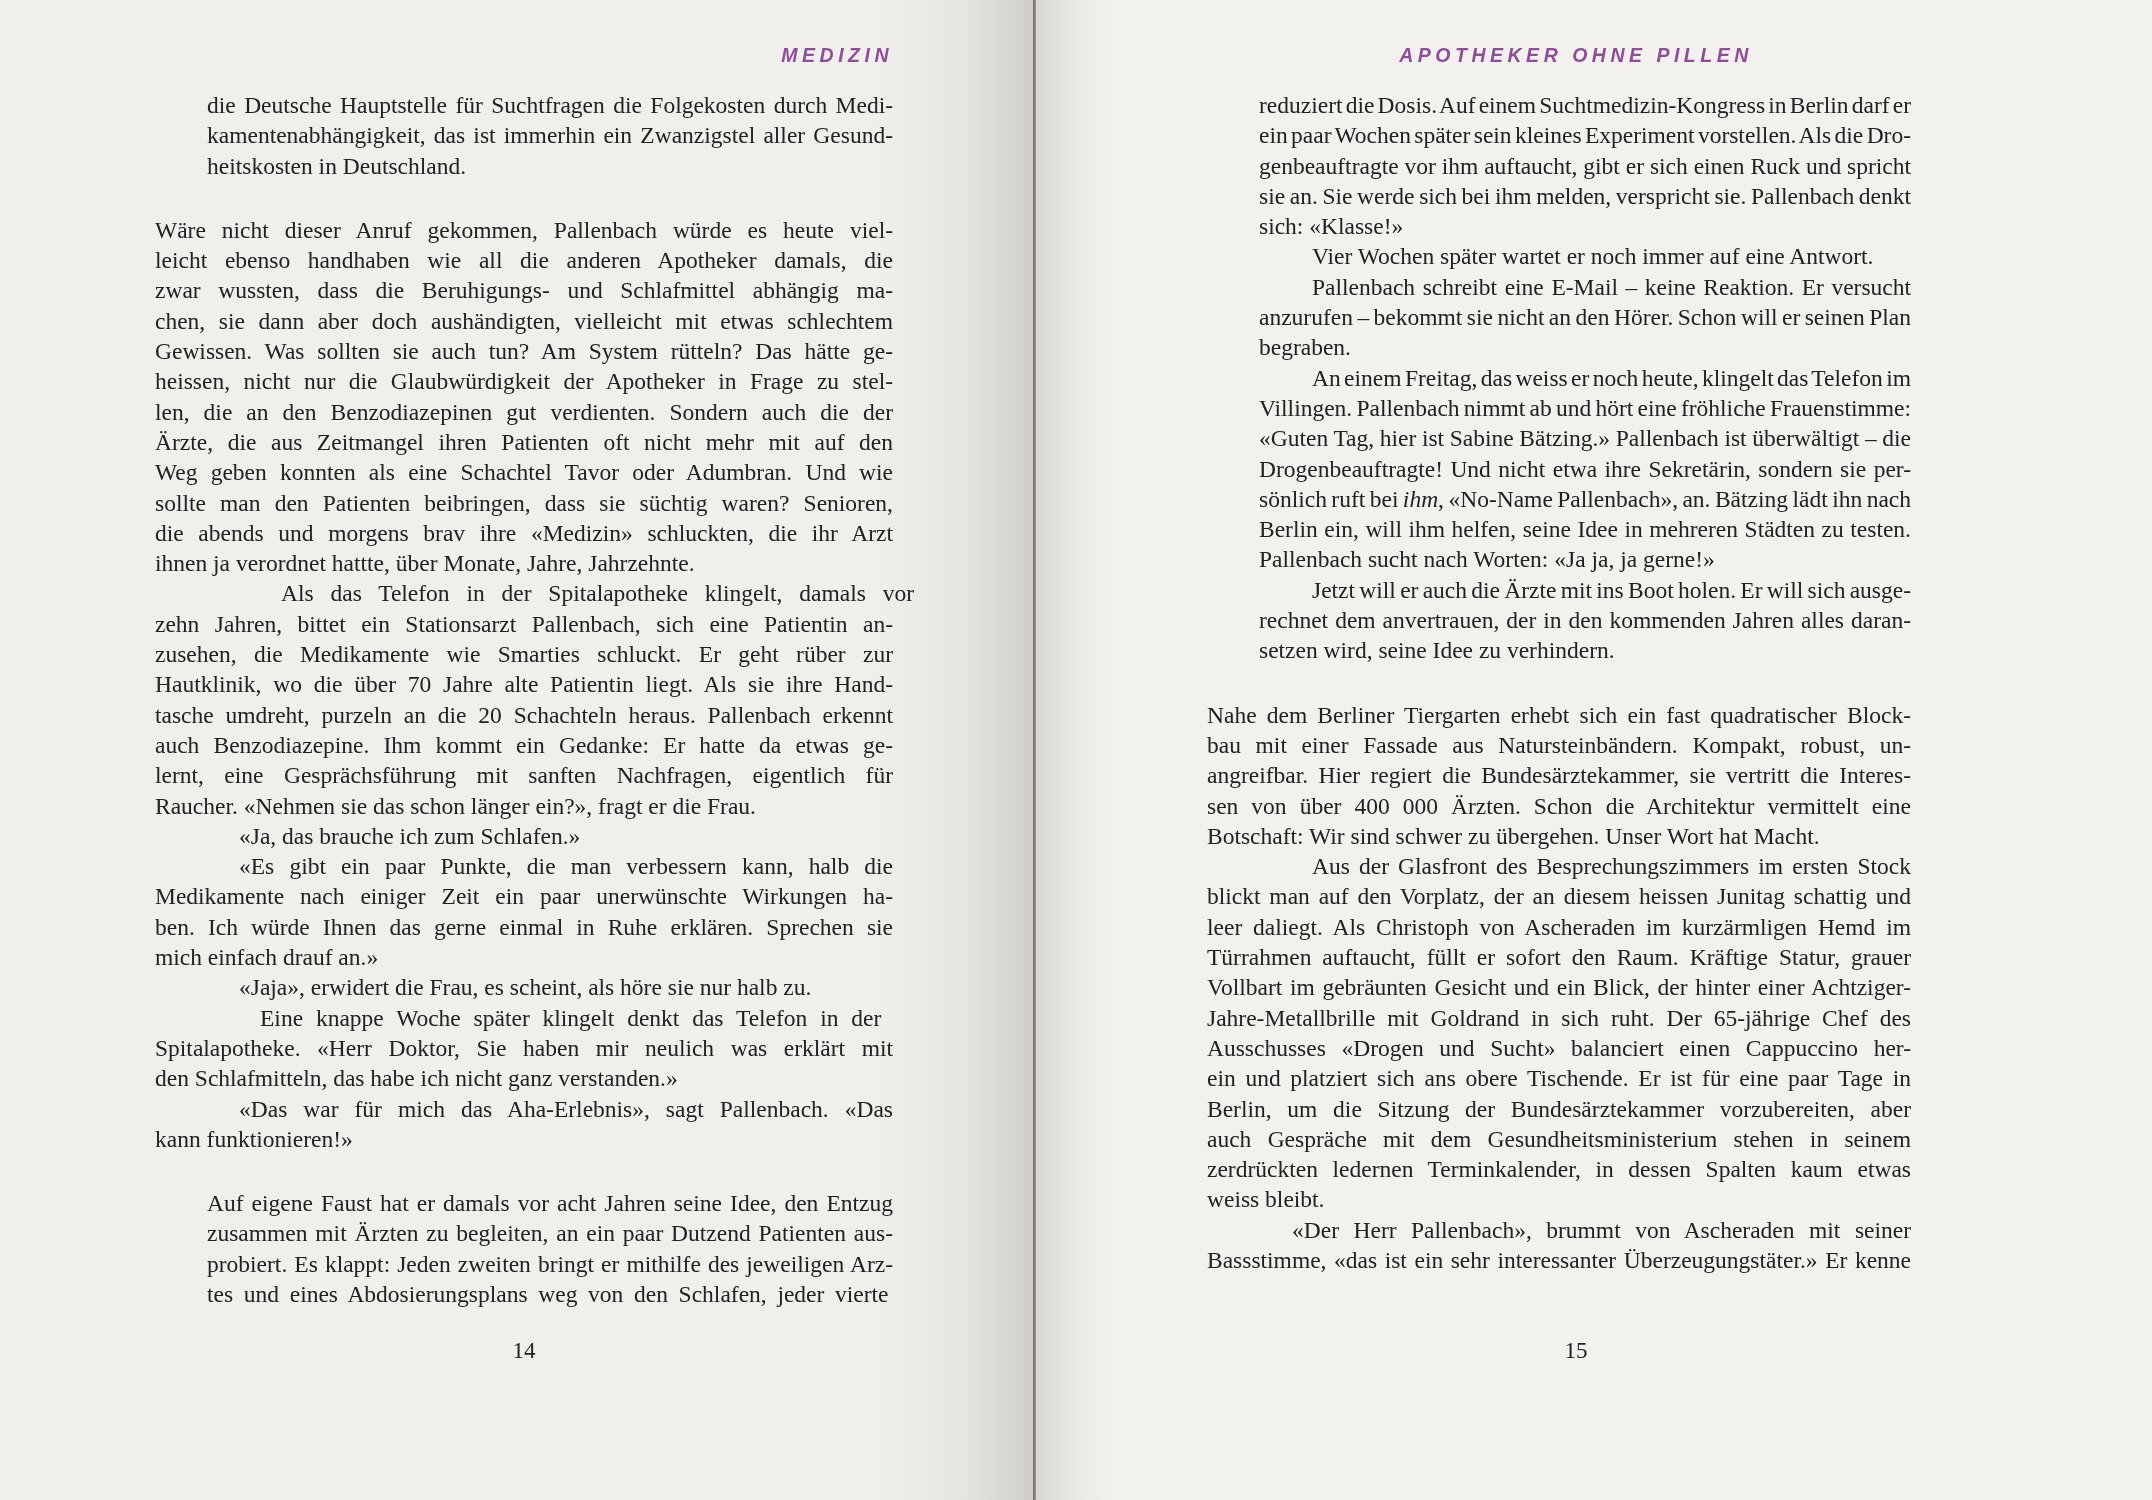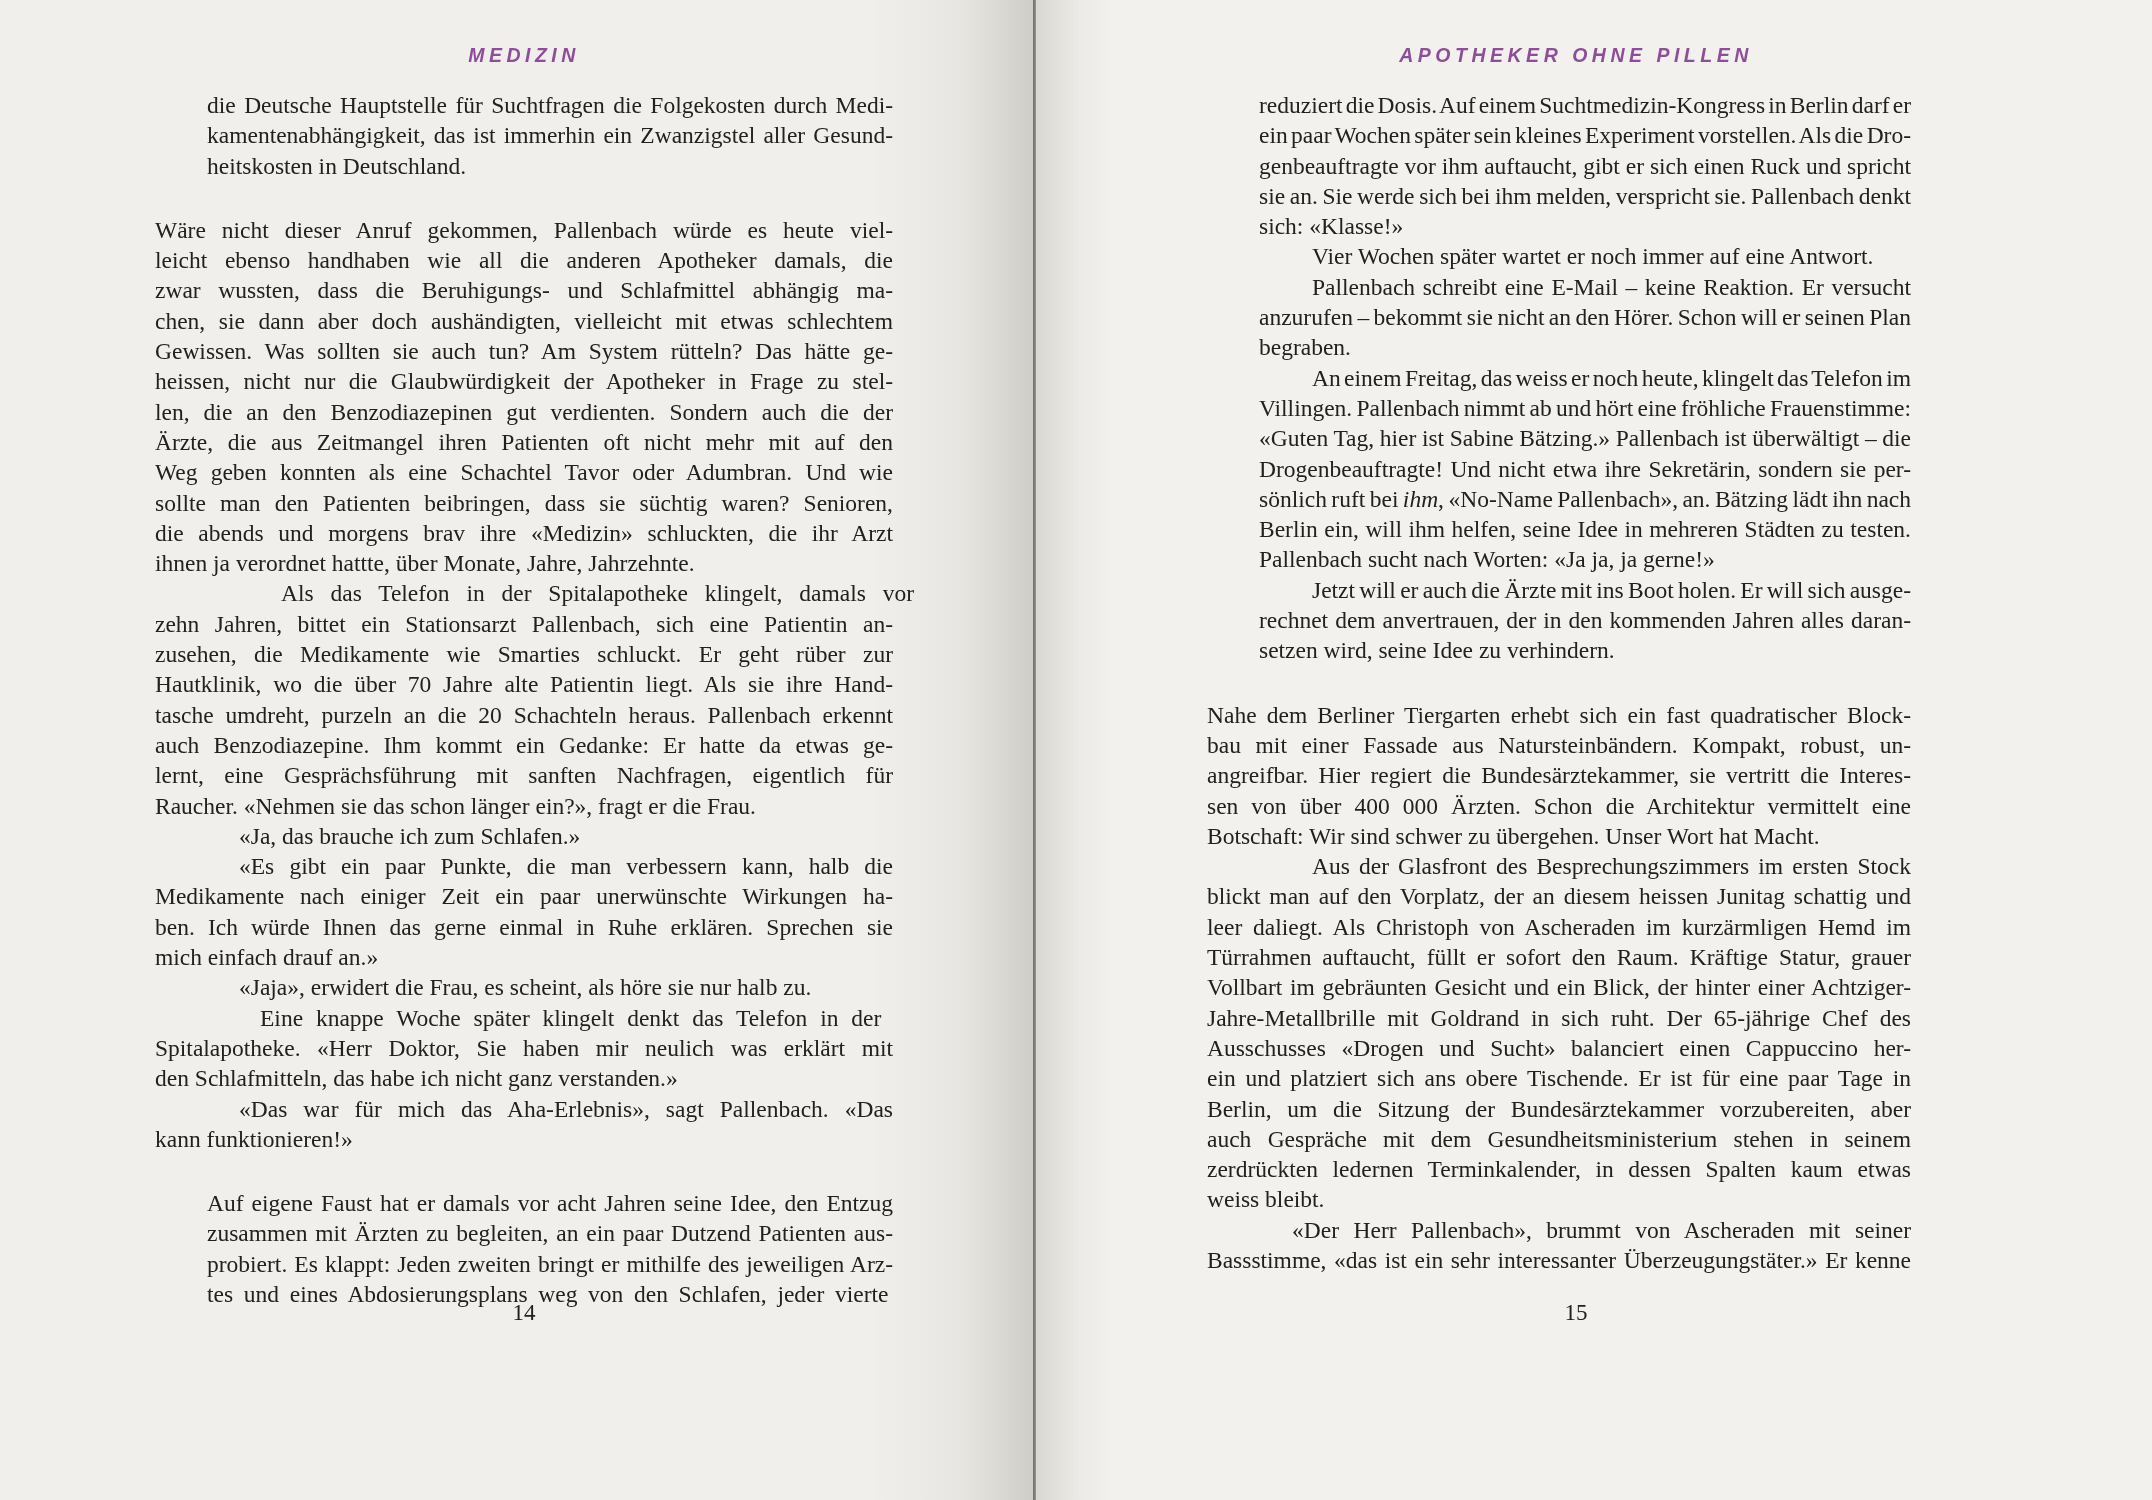--- a/index.html
+++ b/index.html
@@ -21,36 +21,36 @@
     background:linear-gradient(to right, rgba(35,30,22,0.12) 0%, rgba(35,30,22,0.03) 55%, rgba(35,30,22,0) 100%);}
 
   
   .running-head{
     position:absolute;top:44px;text-align:center;
     font-family:"Liberation Sans", sans-serif;
     font-weight:bold;font-style:italic;
     font-size:19.5px;letter-spacing:4.5px;
     color:#8e4d99;
   }
-  .head-left{left:155px;width:738px;}
+  .head-left{left:155px;width:738px;text-align:right;}
   .head-right{left:1207px;width:738px;}
 
   
   .text-col{position:absolute;top:90px;font-size:23.5px;line-height:30.3px;}
   .col-left{left:155px;width:738px;}
   .col-right{left:1207px;width:704px;}
   .section{margin:0;}
   .section + .section{margin-top:34px;}
   .tline{height:30.3px;overflow:visible;}
   .tline > span{display:inline-block;white-space:nowrap;}
   .tline em{font-style:italic;}
 
   
   .page-number{
-    position:absolute;top:1300px;text-align:center;
+    position:absolute;top:1338px;text-align:center;
     font-size:23px;color:#232020;
   }
   .num-left{left:155px;width:738px;}
   .num-right{left:1207px;width:738px;}
 </style>
 </head>
 <body>
 
 <div class="page-surface surface-left"></div>
 <div class="page-surface surface-right"></div>

